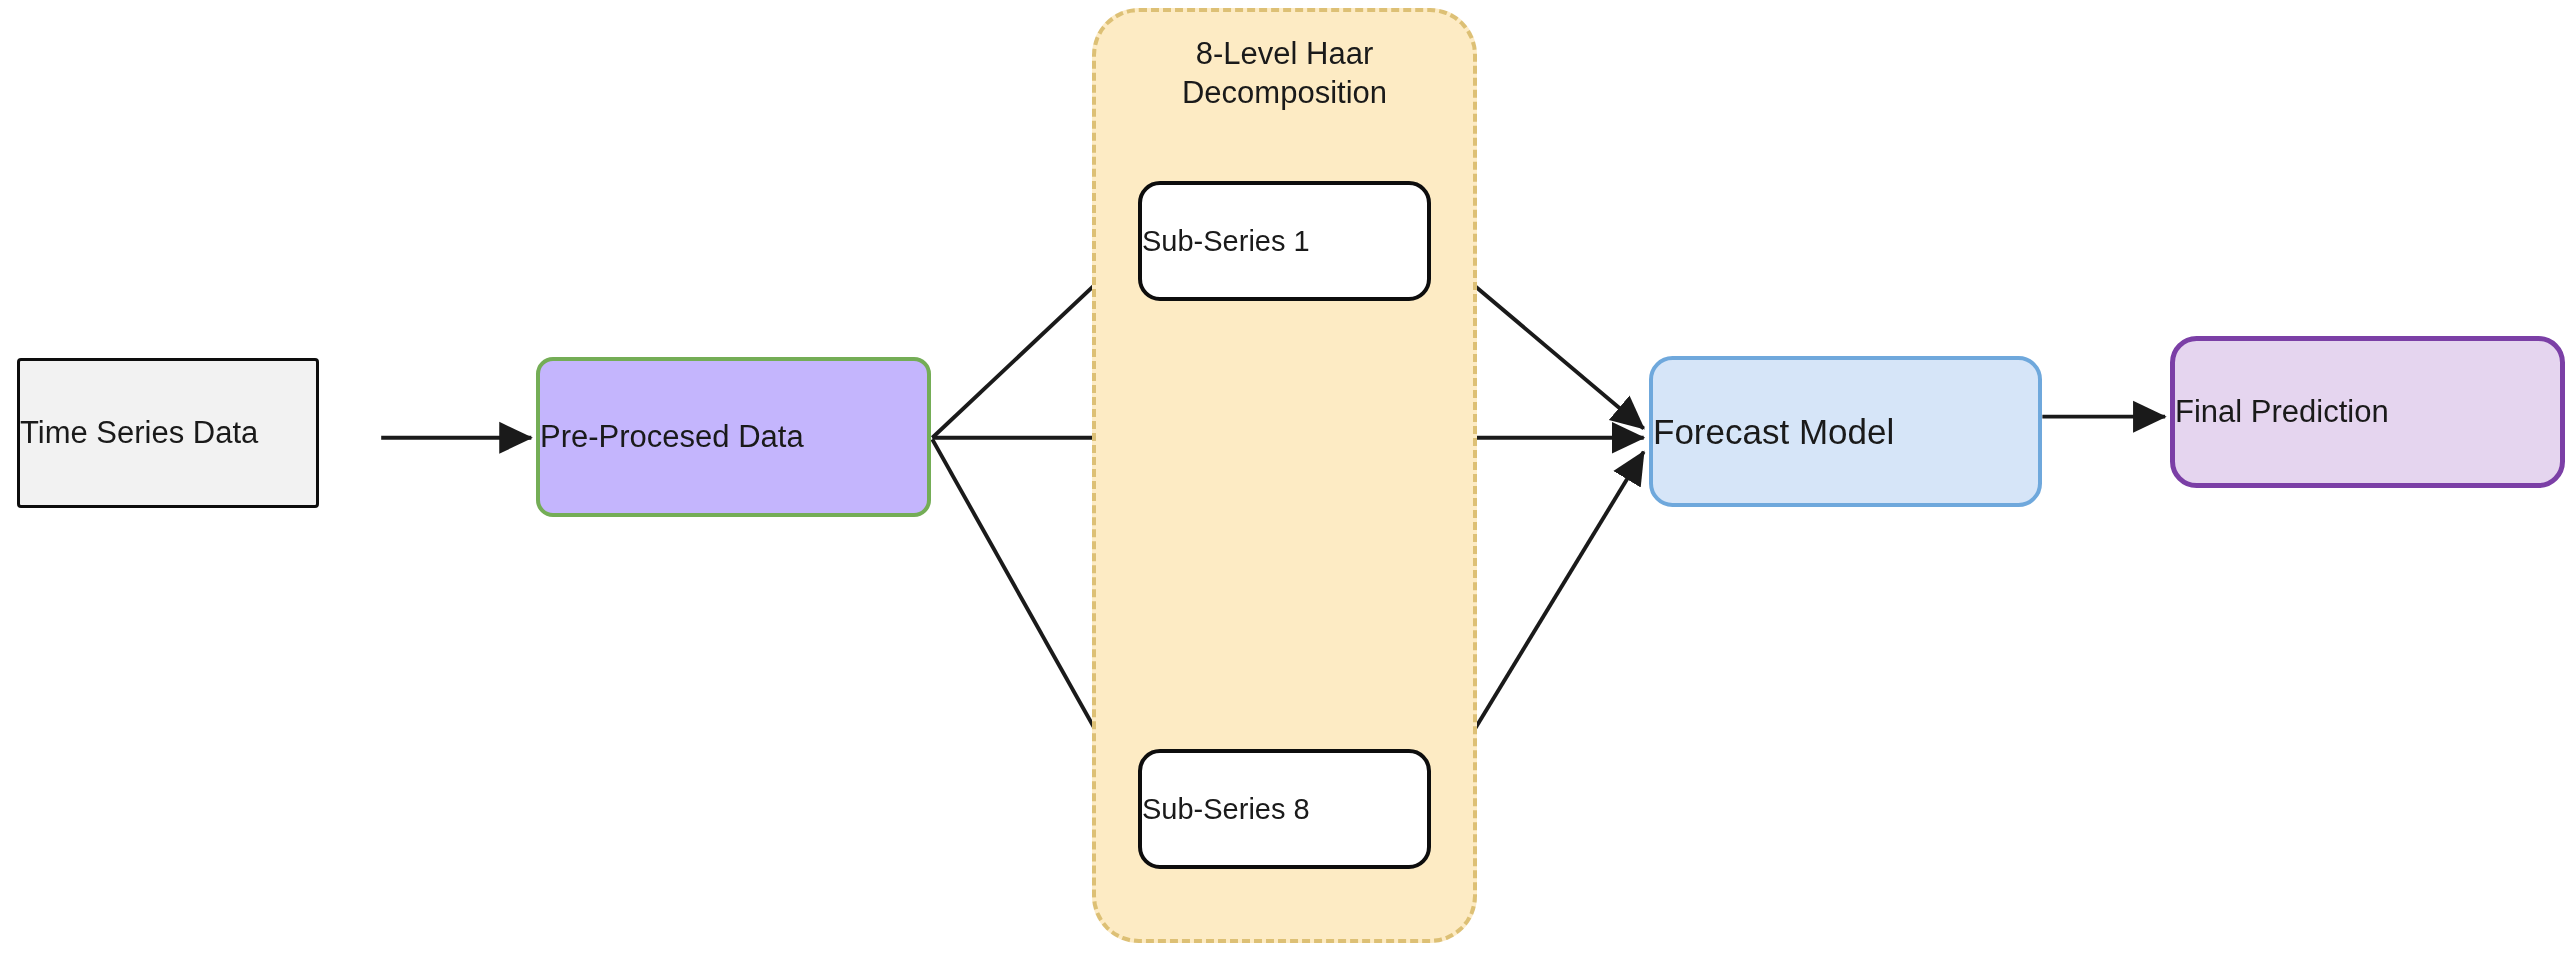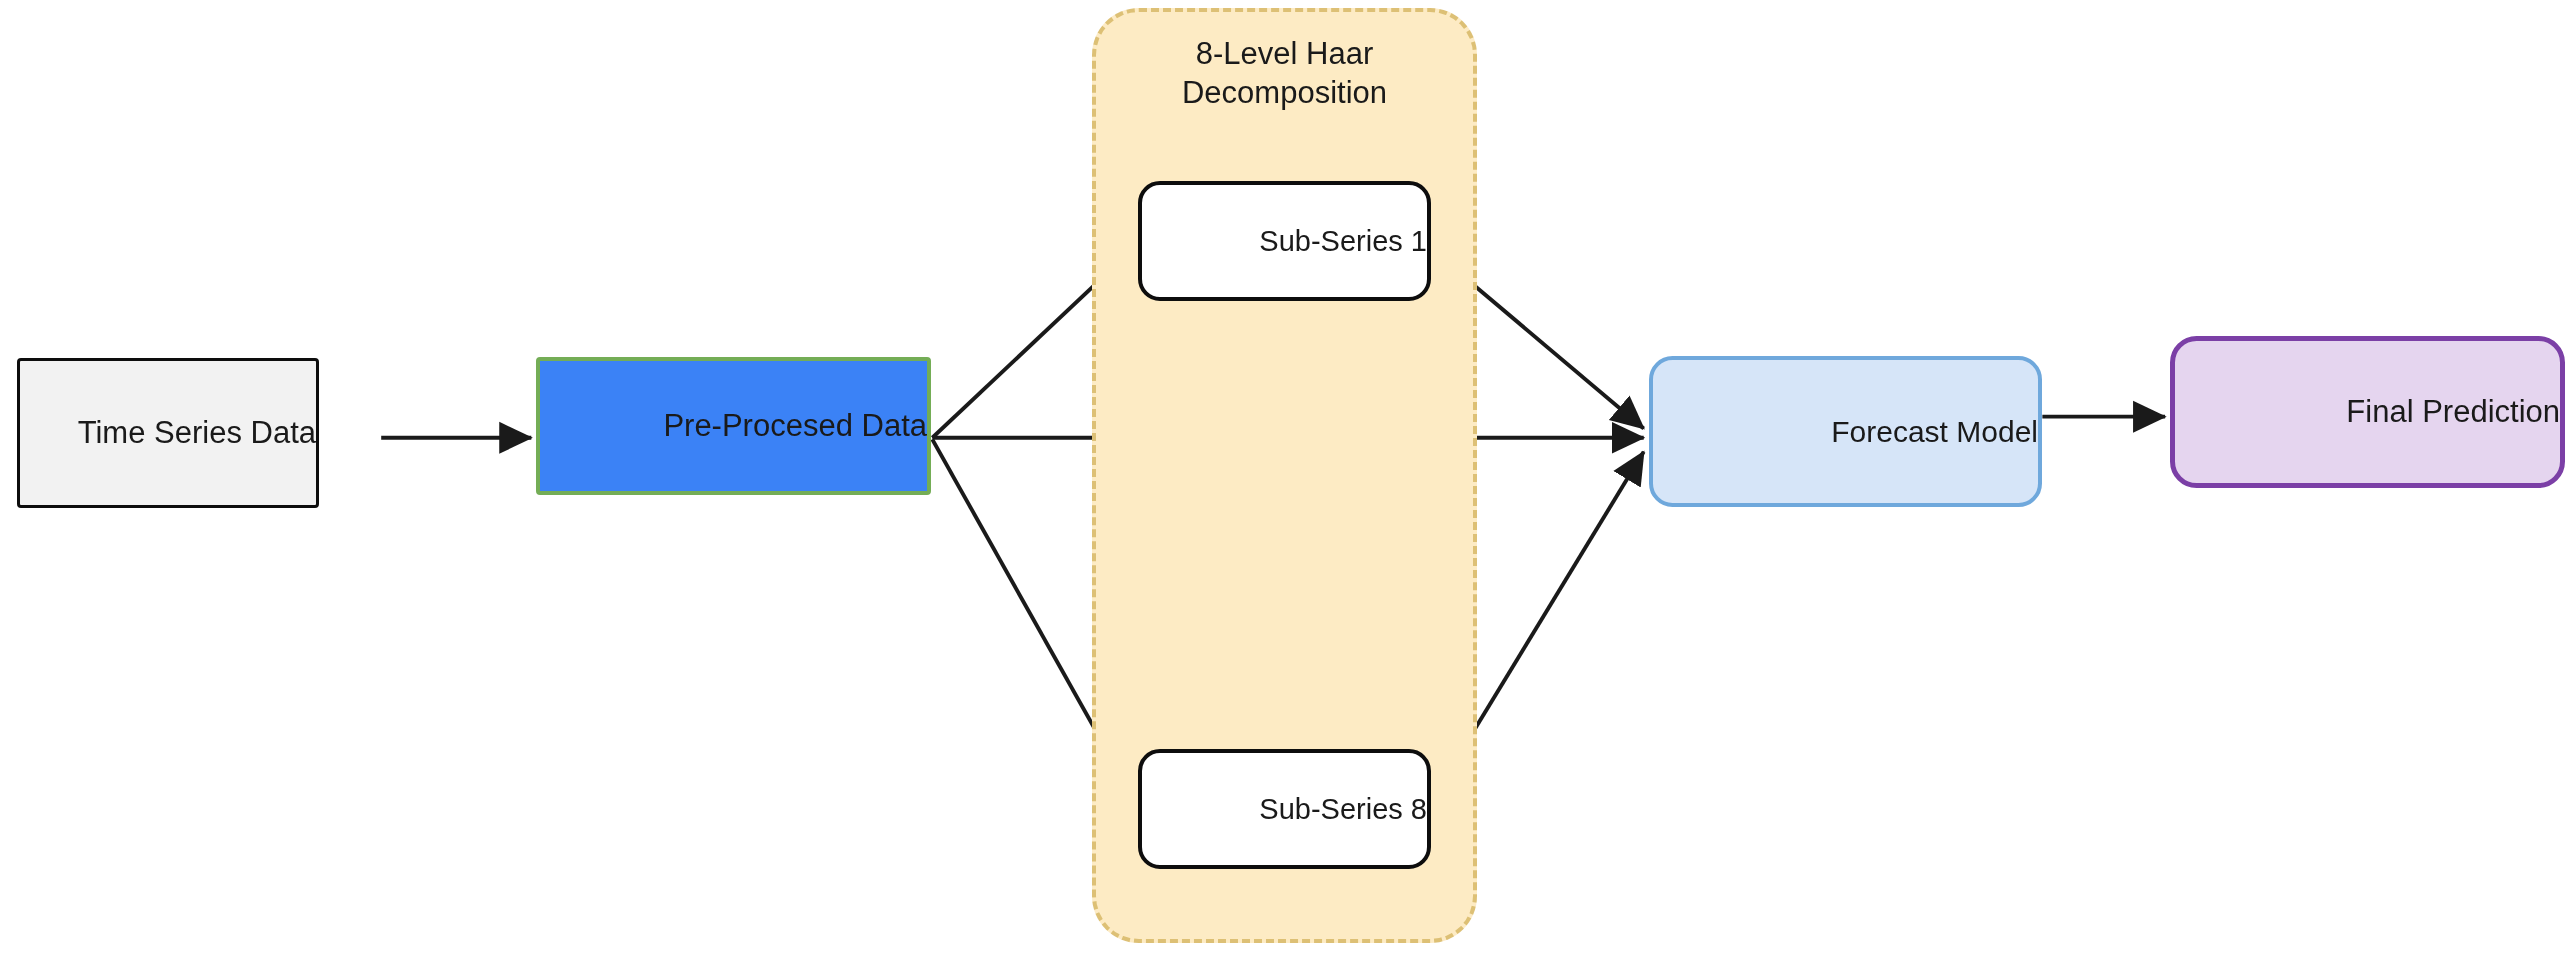--- a/index.html
+++ b/index.html
@@ -21,41 +21,41 @@
     top: 0;
     left: 0;
     width: 2576px;
     height: 967px;
   }
   .node {
     position: absolute;
     box-sizing: border-box;
     display: flex;
     align-items: center;
-    justify-content: flex-end;
+    justify-content: flex-start;
     text-align: center;
     color: #1a1a1a;
     line-height: 1.25;
     user-select: none;
   }
   .node-label { display: block; }
 
   
   .n-timeseries {
     left: 17px; top: 358px; width: 302px; height: 150px;
     background: #f2f2f2;
     border: 3.9px solid #0d0d0d;
     border-radius: 4px;
     font-size: 31px;
   }
   .n-preprocessed {
-    left: 536px; top: 357px; width: 395px; height: 138px;
-    background: #3b82f6;
+    left: 536px; top: 357px; width: 395px; height: 160px;
+    background: #c4b5fd;
     border: 4.7px solid #74ad56;
-    border-radius: 4px;
+    border-radius: 17px;
     font-size: 31px;
   }
   .n-group {
     left: 1092px; top: 7.8px; width: 385px; height: 935px;
     background: #fdebc4;
     border: 4.7px dashed #ddc075;
     border-radius: 47px;
     align-items: flex-start;
     justify-content: center;
     padding-top: 23.5px;
@@ -70,21 +70,21 @@
     font-size: 29px;
   }
   .n-sub1 { top: 181px; }
   .n-sub2 { top: 379px; }
   .n-sub8 { top: 749px; }
   .n-forecast {
     left: 1649px; top: 356px; width: 393px; height: 151px;
     background: #d6e5f8;
     border: 4.7px solid #6fa8dc;
     border-radius: 23.5px;
-    font-size: 30px;
+    font-size: 35px;
   }
   .n-prediction {
     left: 2170px; top: 336px; width: 395px; height: 152px;
     background: #e5d5ef;
     border: 5.5px solid #7b3fa6;
     border-radius: 26.6px;
     font-size: 31px;
   }
 </style>
 </head>

